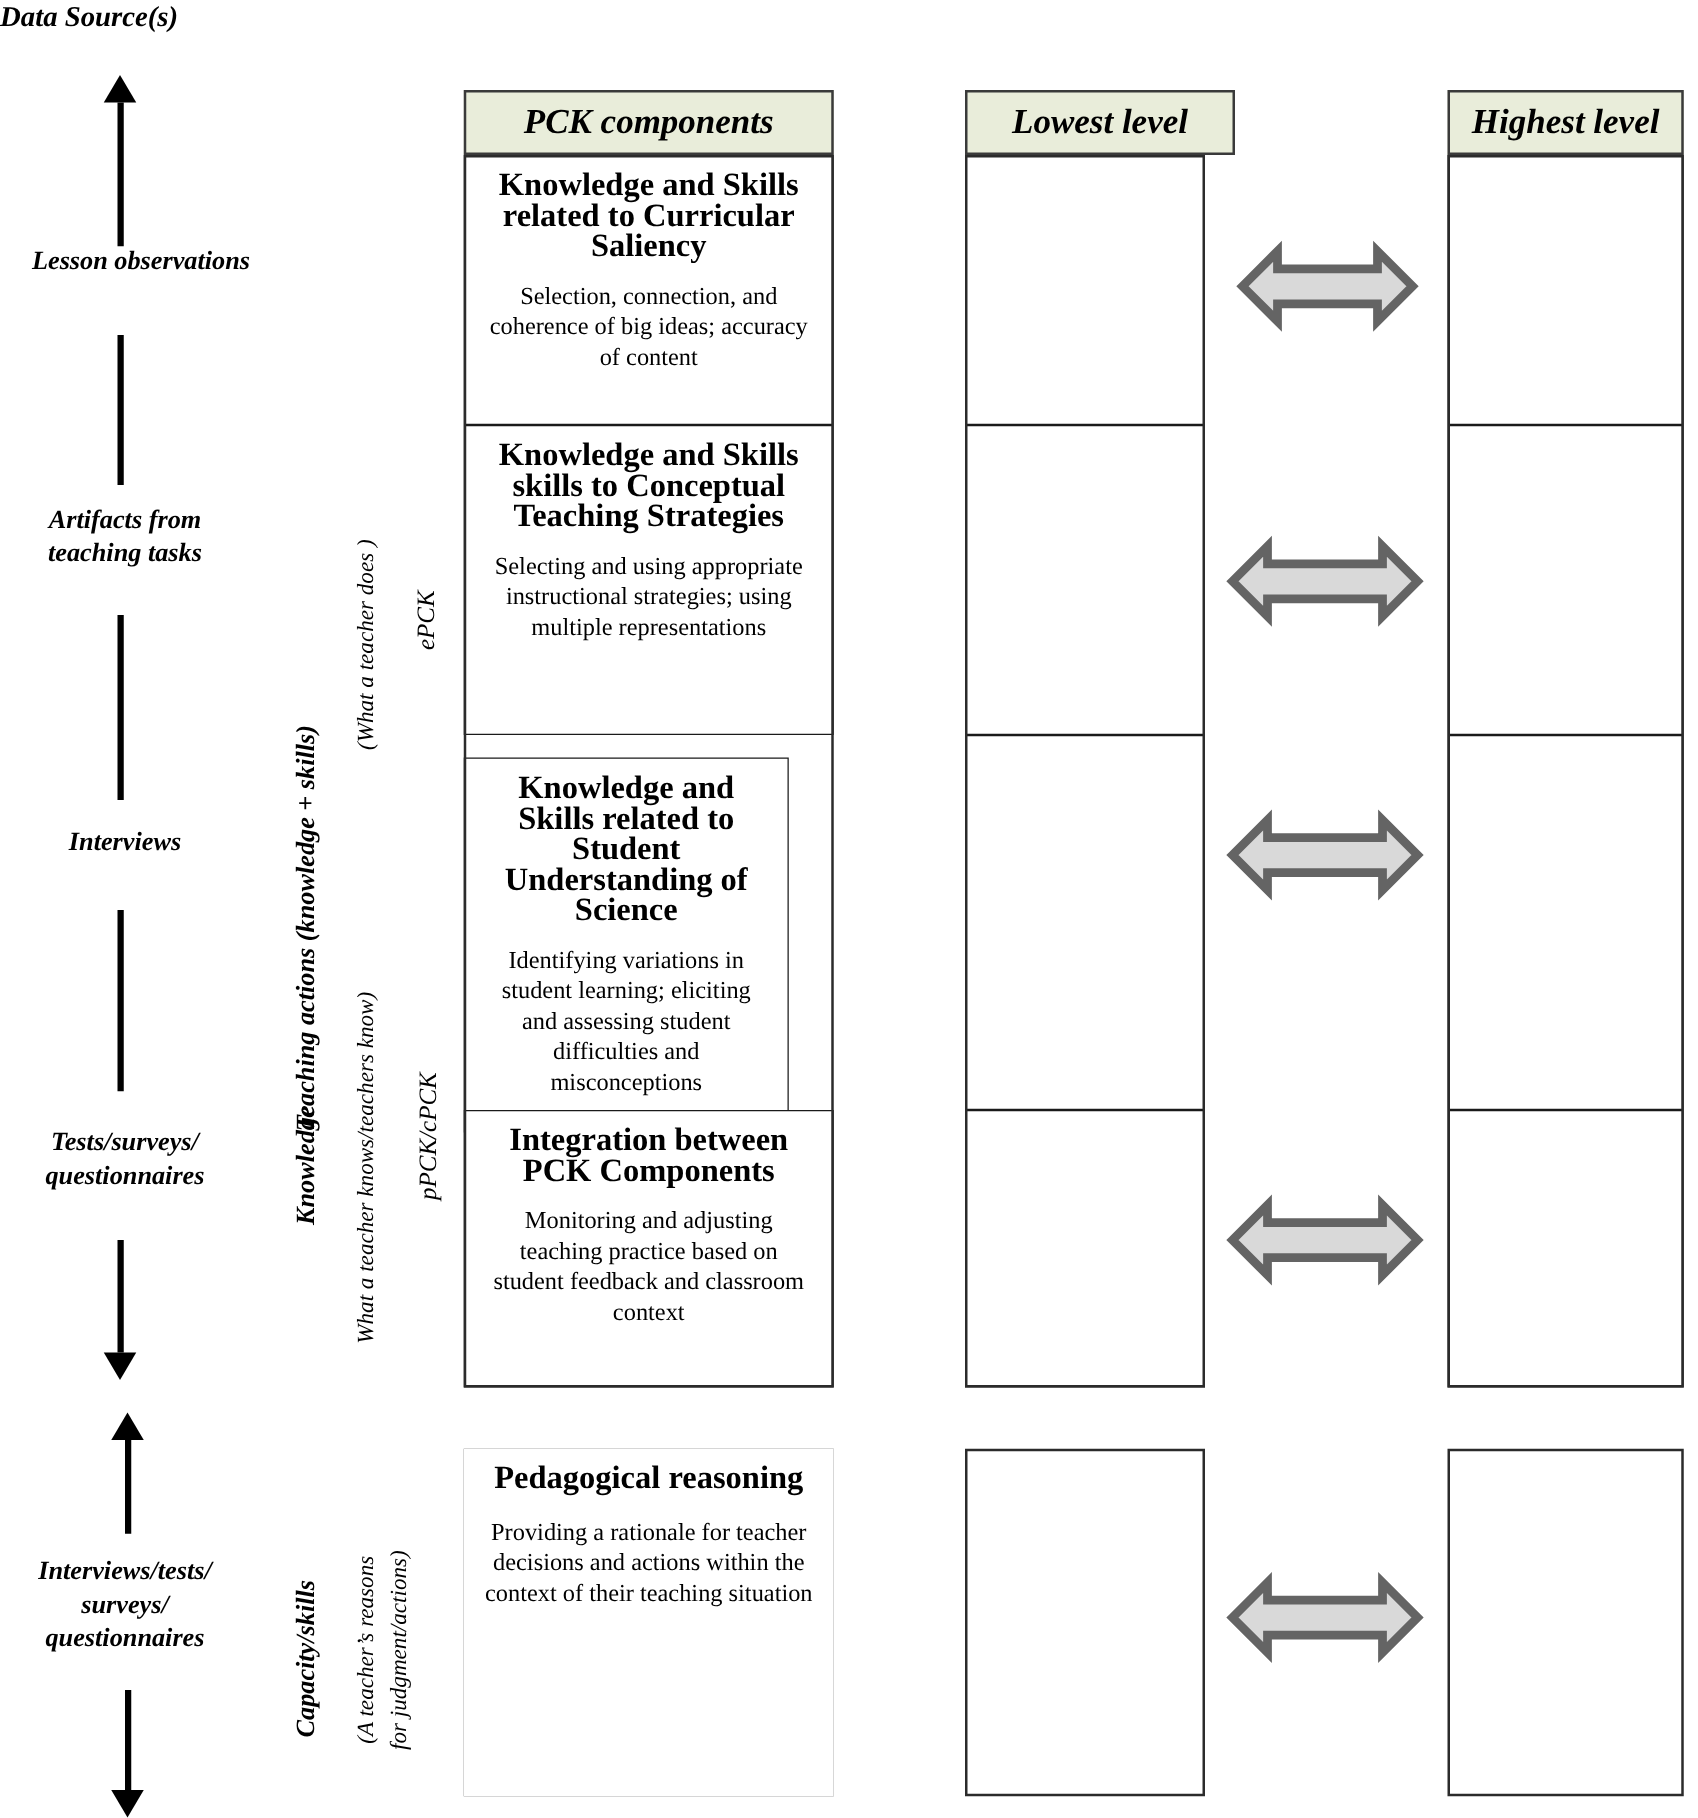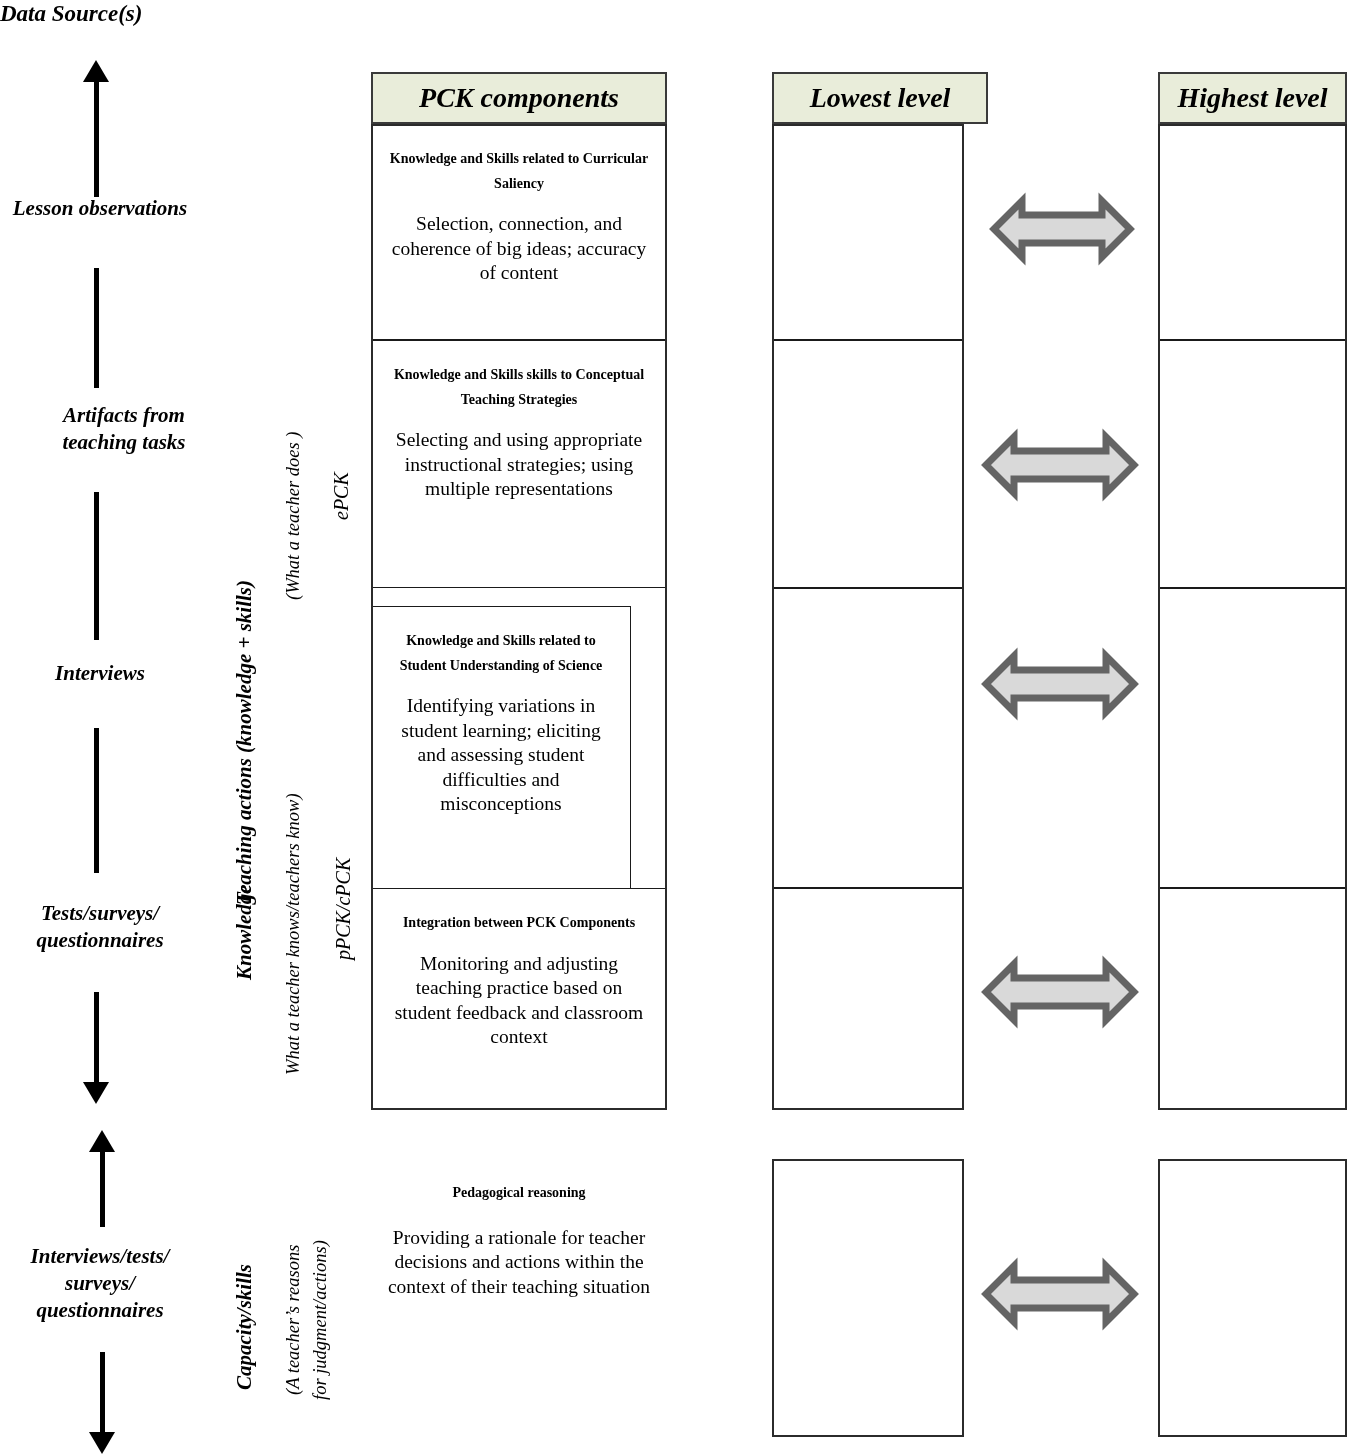--- a/index.html
+++ b/index.html
@@ -88,23 +88,23 @@
     text-align: center;
   }
   .cell-outer {
     position: absolute;
     border: 2.5px solid #2b2b2b;
     box-sizing: border-box;
     background: #ffffff;
   }
   .cell .ttl {
     font-weight: bold;
-    font-size: 14px;
+    font-size: 26px;
     line-height: 24.5px;
-    margin: 12px 0 16px 0;
+    margin: 1px 0 16px 0;
   }
   .cell .dsc {
     font-size: 19.5px;
     line-height: 24.5px;
     margin: 0;
   }
   .cell.pedag {
   }
   .cell.pedag .ttl { margin-bottom: 20px; }
 
@@ -126,27 +126,27 @@
   .dblarrow { position: absolute; }
 </style>
 </head>
 <body>
 
 <div class="abs" id="data-source-title">Data Source(s)</div>
 
 <div class="abs axis-seg" style="left:94px; top:82px; height:115px;"></div>
 <div class="abs arrow-head-up" style="left:83px; top:60px;"></div>
 
-<div class="abs axis-label" style="left:0px; top:195px;">
+<div class="abs axis-label" style="left:0px; top:195px;text-align:right;">
   <span>Lesson observations</span>
 </div>
 
 <div class="abs axis-seg" style="left:94px; top:268px; height:120px;"></div>
 
-<div class="abs axis-label" style="left:0px; top:402px;padding-left:24px;">
+<div class="abs axis-label" style="left:0px; top:402px;">
   <span>Artifacts from teaching tasks</span>
 </div>
 
 <div class="abs axis-seg" style="left:94px; top:492px; height:148px;"></div>
 
 <div class="abs axis-label" style="left:0px; top:660px;">
   <span>Interviews</span>
 </div>
 
 <div class="abs axis-seg" style="left:94px; top:728px; height:145px;"></div>

